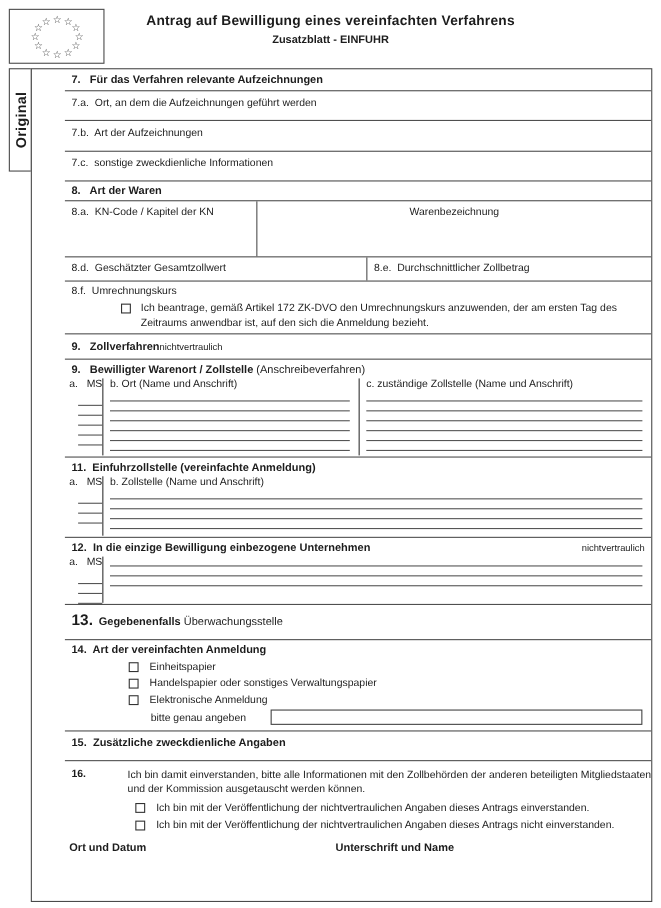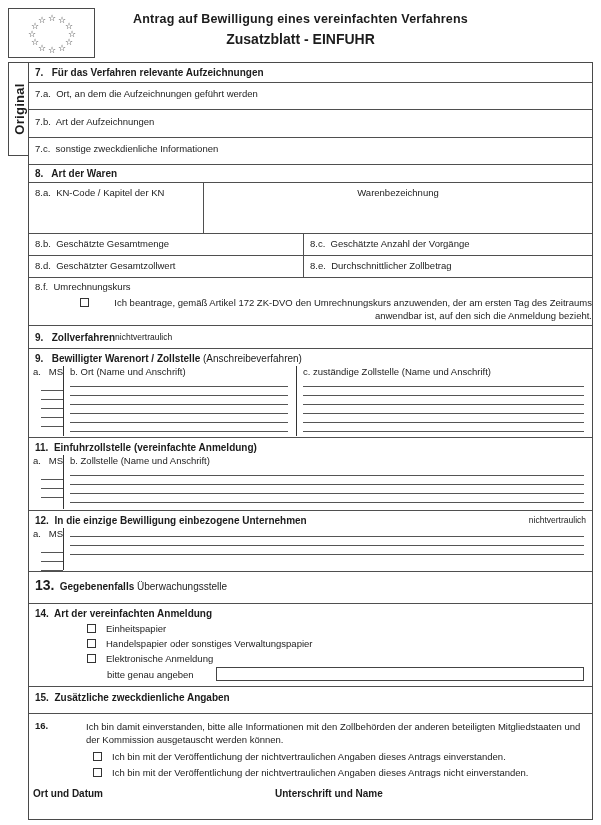--- a/index.html
+++ b/index.html
@@ -7,29 +7,29 @@
   body { font-family:"Liberation Sans","DejaVu Sans",sans-serif; color:#1c1c1c; position:relative; }
 
   
   .logo-box { position:absolute; left:8px; top:8px; width:87px; height:50px; border:1.5px solid #4a4a4a; }
   .star { position:absolute; font-size:9px; color:#333; transform:translate(-50%,-50%); line-height:1; }
   .st0{left:43px;top:9px}.st1{left:53px;top:11px}.st2{left:60px;top:17px}.st3{left:63px;top:25px}
   .st4{left:60px;top:33px}.st5{left:53px;top:39px}.st6{left:43px;top:41px}.st7{left:33px;top:39px}
   .st8{left:26px;top:33px}.st9{left:23px;top:25px}.st10{left:26px;top:17px}.st11{left:33px;top:11px}
   .titles { position:absolute; left:0; right:0; top:12px; text-align:center; }
   .title1 { font-size:12.5px; font-weight:bold; letter-spacing:.2px; }
-  .title2 { font-size:14px; font-weight:bold; margin-top:5px; }
+  .title2 { font-size:10px; font-weight:bold; margin-top:5px; }
 
   
   .orig-box { position:absolute; left:8px; top:62px; width:21px; height:94px; border:1.5px solid #4a4a4a; overflow:hidden; }
   .orig-label { position:absolute; left:50%; top:50%; transform:translate(-50%,-50%) rotate(-90deg); font-weight:bold; font-size:13px; white-space:nowrap; letter-spacing:.3px; }
 
   
   .form { position:absolute; left:28px; top:62px; width:565px; height:758px; border:1.5px solid #4a4a4a; background:#fff; }
-  .row { border-bottom:1px solid #4f4f4f; position:relative; font-size:9.5px; }
+  .row { border-bottom:1px solid #4f4f4f; position:relative; font-size:9.5px;margin-left:30px; }
   .row:last-child { border-bottom:none; }
   .sec-head { font-weight:bold; font-size:10px; }
   .num { font-weight:bold; }
   .pl { padding-left:6px; }
   .flagtxt { font-size:8.5px; font-weight:normal; color:#222; }
 
   .r7h  { height:20px; line-height:19px; }
   .r7a  { height:27px; padding-top:5px; }
   .r7b  { height:28px; padding-top:6px; }
   .r7c  { height:27px; padding-top:5px; }
@@ -37,21 +37,21 @@
   .r8a  { height:51px; display:flex; }
   .r8a .cell-l { width:175px; border-right:1px solid #4f4f4f; padding:4px 0 0 6px; }
   .r8a .cell-r { flex:1; text-align:center; padding-top:4px; }
   .r8x  { height:22px; display:flex; }
   .r8x .cell-l { width:275px; border-right:1px solid #4f4f4f; padding:4px 0 0 6px; }
   .r8x .cell-r { flex:1; padding:4px 0 0 6px; }
   .r8f  { height:48px; padding-top:3px; }
   .cbrow { display:flex; align-items:flex-start; margin-top:4px; }
   .cb { width:9px; height:9px; border:1px solid #333; flex:0 0 auto; margin-top:1px; background:#fff; }
   .r8f .cbrow { margin-left:45px; margin-top:5px; }
-  .r8f .cbtxt { margin-left:9px; width:500px; line-height:12.5px;text-align:right; }
+  .r8f .cbtxt { margin-left:9px; width:500px; line-height:12.5px; }
   .r9   { height:23px; display:flex; justify-content:flex-start; align-items:center; padding:0 6px; }
 
   
   .r10 { height:89px; } .r11 { height:73px; } .r12 { height:61px; }
   .subhead { padding:4px 6px 0 6px; display:flex; justify-content:space-between; }
   .ms-table { display:flex; margin-top:2px; font-size:9.5px; }
   .col-ams { width:35px; border-right:1px solid #333; }
   .ams-head { display:flex; padding-left:4px; }
   .ams-head .a { width:16px; }
   .ms-lines { margin-top:5px; }
@@ -133,30 +133,20 @@
     <div class="cell-l">
       <span>8.a.</span>&nbsp;
       <span>KN-Code / Kapitel der KN</span>
     </div>
     <div class="cell-r">
       <span>Warenbezeichnung</span>
     </div>
   </div>
   <div class="row r8x">
     <div class="cell-l">
-      <span>8.b.</span>&nbsp;
-      <span>Geschätzte Gesamtmenge</span>
-    </div>
-    <div class="cell-r">
-      <span>8.c.</span>&nbsp;
-      <span>Geschätzte Anzahl der Vorgänge</span>
-    </div>
-  </div>
-  <div class="row r8x">
-    <div class="cell-l">
       <span>8.d.</span>&nbsp;
       <span>Geschätzter Gesamtzollwert</span>
     </div>
     <div class="cell-r">
       <span>8.e.</span>&nbsp;
       <span>Durchschnittlicher Zollbetrag</span>
     </div>
   </div>
   <div class="row r8f pl">
     <div>

